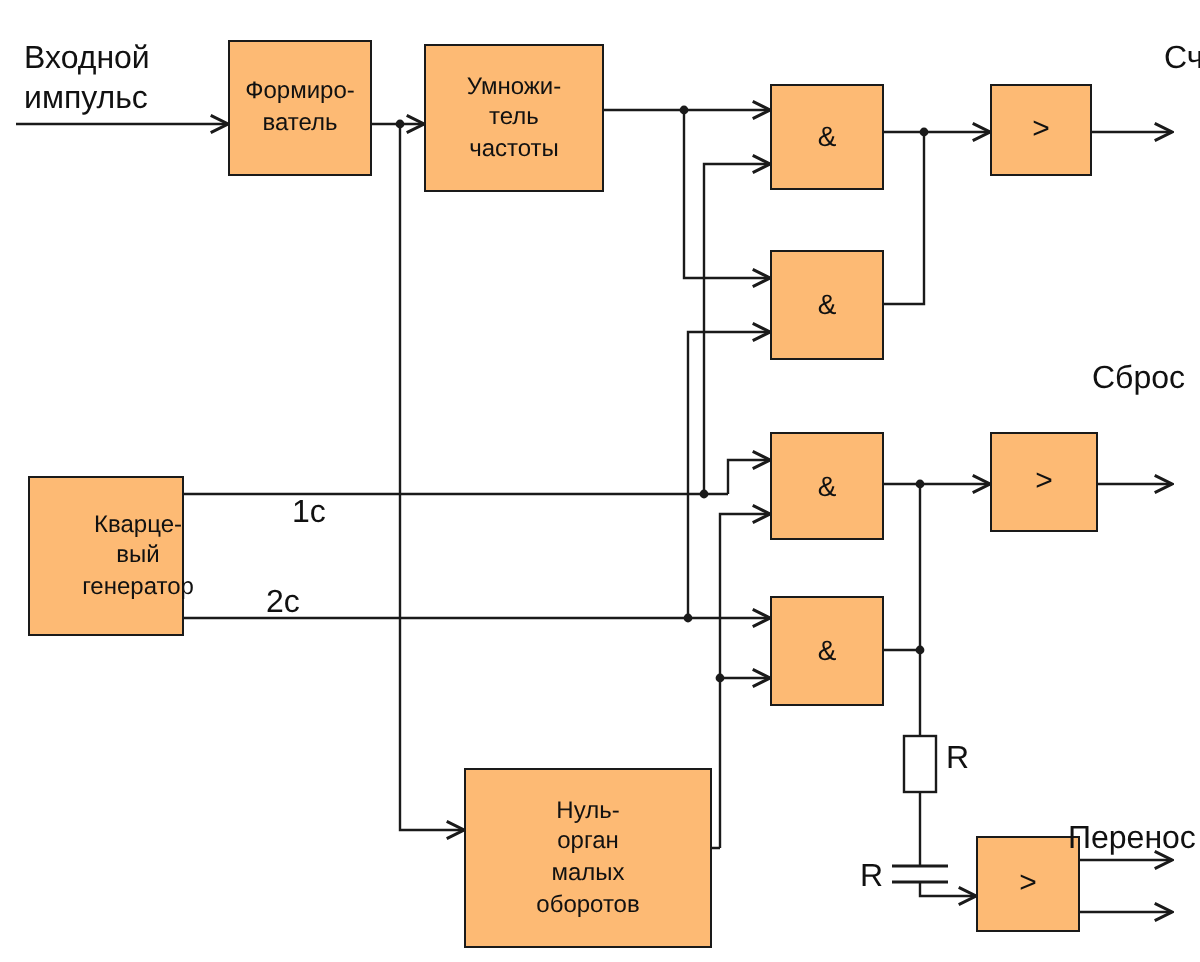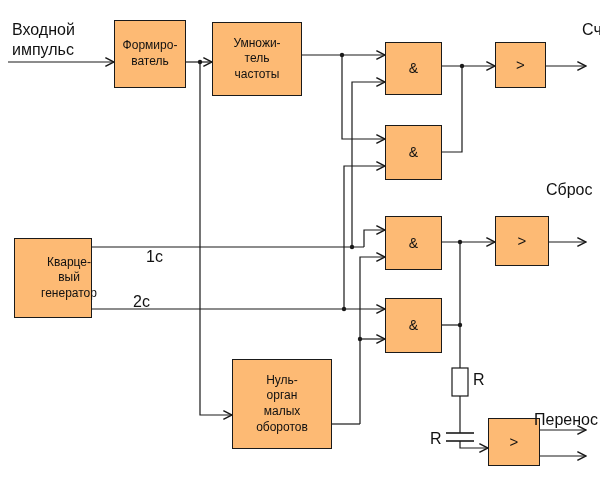--- a/index.html
+++ b/index.html
@@ -103,21 +103,21 @@
 ватель</div>
 
   <div class="box" style="left:212px;top:22px;width:90px;height:74px;">Умножи-
 тель
 частоты</div>
 
   <div class="box" style="left:14px;top:238px;width:78px;height:80px;padding-left:32px;">Кварце-
 вый
 генератор</div>
 
-  <div class="box" style="left:232px;top:359px;width:100px;height:90px;">Нуль-
+  <div class="box" style="left:232px;top:384px;width:124px;height:90px;">Нуль-
 орган
 малых
 оборотов</div>
 
   <div class="box gate" style="left:385px;top:42px;width:57px;height:53px;">&amp;</div>
   <div class="box gate" style="left:385px;top:125px;width:57px;height:55px;">&amp;</div>
   <div class="box gate" style="left:385px;top:216px;width:57px;height:54px;">&amp;</div>
   <div class="box gate" style="left:385px;top:298px;width:57px;height:55px;">&amp;</div>
 
   <div class="box drv" style="left:495px;top:42px;width:51px;height:46px;">&gt;</div>

